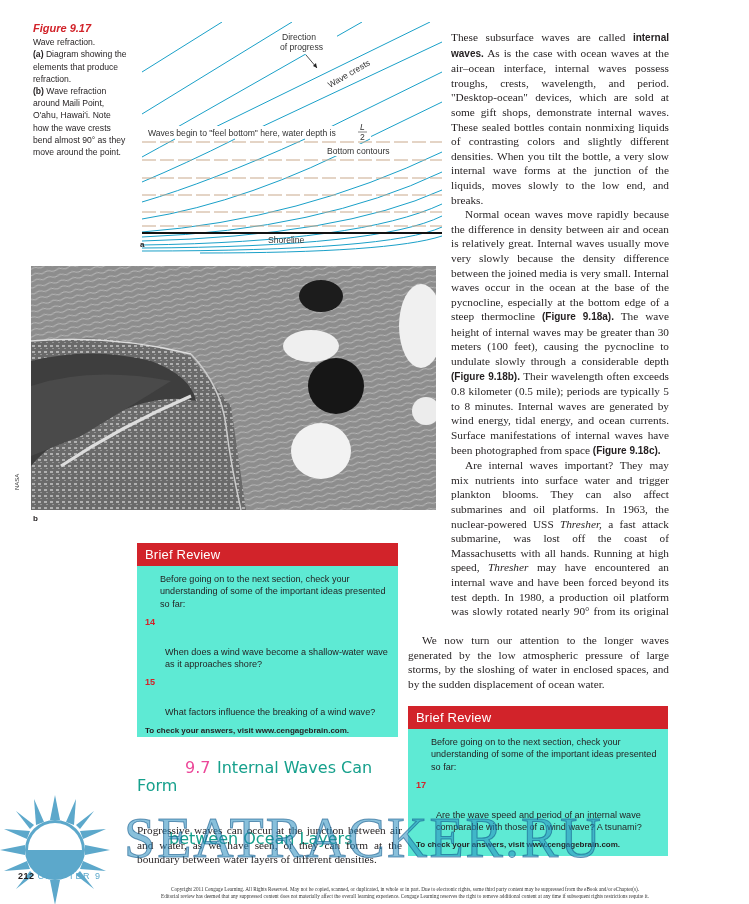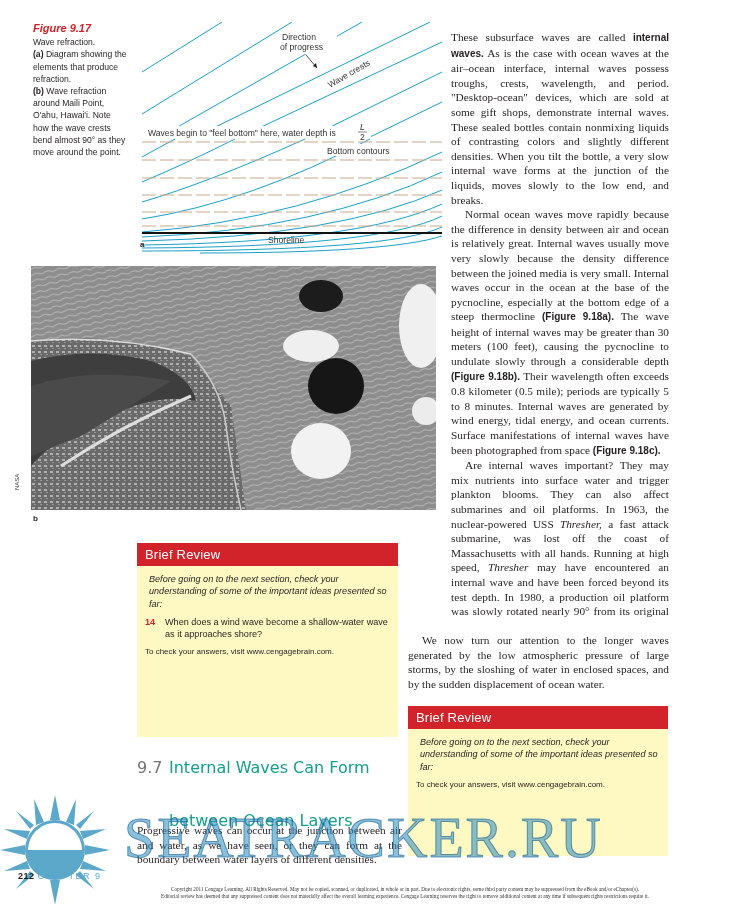--- a/index.html
+++ b/index.html
@@ -20,33 +20,33 @@
   .photo svg { width:100%; height:100%; display:block; }
   .credit { left:14px; top:490px; font-family:"Liberation Sans", sans-serif; font-size:6px; color:#333; transform:rotate(-90deg); transform-origin:left top; }
   
   .body-text { font-family:"Liberation Serif", serif; font-size:11.3px; line-height:14.6px; text-align:justify; color:#231f20; }
   .body-text p { margin:0; }
   .body-text .indent { text-indent:14px; }
   .sans-bold { font-family:"Liberation Sans", sans-serif; font-weight:bold; font-size:10px; }
   .col-right { left:451px; top:30px; width:218px; }
   .wrap-block { left:408px; top:515px; width:261px; }
   
-  .review { font-family:"Liberation Sans", sans-serif; background:#fef9c3; }
+  .review { font-family:"Liberation Sans", sans-serif; background:#5eead4; }
   .review-header { background:#d2232a; color:#fff; font-size:13px; padding:4px 8px 3px; height:16px; line-height:16px; font-weight:normal; letter-spacing:0.2px; }
   .review-body { padding:7px 8px 10px 8px; font-size:9.1px; line-height:12.3px; color:#231f20; }
-  .review-intro { margin:0 0 6px 4px;font-style:italic; }
+  .review-intro { margin:0 0 6px 15px; }
   .review-item { display:flex; margin-bottom:6px;justify-content:center; }
   .review-num { color:#d2232a; font-weight:bold; width:20px; flex:none; }
-  .review-q { flex:1; }
-  .review-foot { font-size:8px; margin-top:4px; }
+  .review-q { flex:1;margin-top:30px; }
+  .review-foot { font-size:8px; margin-top:4px;font-weight:bold; }
   .review-1 { left:137px; top:543px; width:261px; height:194px; }
   .review-2 { left:408px; top:706px; width:260px; height:150px; }
   
   .section-head { left:137px; top:759px; width:265px; font-family:"DejaVu Sans", sans-serif; color:#16a08c; font-size:16px; line-height:18px; }
-  .section-num { display:inline-block; width:32px; color:#737373; }
+  .section-num { display:inline-block; width:32px; color:#ec4899;margin-left:48px; }
   .section-title-line { display:block; padding-left:32px;margin-top:35px; }
   .section-body { left:137px; top:823px; width:265px; }
   
   .sun { left:0px; top:795px; width:110px; height:110px; }
   .page-no { left:18px; top:871px; font-family:"Liberation Sans", sans-serif; font-size:9px; font-weight:bold; color:#231f20; letter-spacing:0.5px; }
   .page-no .chap { color:#5ca8cb; font-weight:normal; letter-spacing:1.5px; }
   .copyright { left:70px; top:886px; width:670px; font-family:"Liberation Serif", serif; font-size:5.2px; line-height:7px; text-align:center; color:#333; }
   .watermark { left:124px; top:806px; font-family:"Liberation Serif", serif; font-weight:normal; font-size:56px; letter-spacing:2px; color:rgba(40,140,190,0.55); -webkit-text-stroke:1px rgba(20,90,140,0.6); white-space:nowrap; }
 </style>
 </head>
@@ -161,28 +161,36 @@
 </div>
 
 <div class="abs review review-1">
   <div class="review-header">Brief Review</div>
   <div class="review-body">
     <p class="review-intro">Before going on to the next section, check your understanding of some of the important ideas presented so far:</p>
     <div class="review-item">
       <span class="review-num">14</span>
       <span class="review-q">When does a wind wave become a shallow-water wave as it approaches shore?</span>
     </div>
+    <div class="review-item">
+      <span class="review-num">15</span>
+      <span class="review-q">What factors influence the breaking of a wind wave?</span>
+    </div>
     <div class="review-foot">To check your answers, visit www.cengagebrain.com.</div>
   </div>
 </div>
 
 <div class="abs review review-2">
   <div class="review-header">Brief Review</div>
   <div class="review-body">
     <p class="review-intro">Before going on to the next section, check your understanding of some of the important ideas presented so far:</p>
+    <div class="review-item">
+      <span class="review-num">17</span>
+      <span class="review-q">Are the wave speed and period of an internal wave comparable with those of a wind wave? A tsunami?</span>
+    </div>
     <div class="review-foot">To check your answers, visit www.cengagebrain.com.</div>
   </div>
 </div>
 
 <div class="abs section-head">
   <span class="section-num">9.7</span><span>Internal Waves Can Form</span>
   <span class="section-title-line">between Ocean Layers</span>
 </div>
 <div class="abs body-text section-body">Progressive waves can occur at the junction between air and water, as we have seen, or they can form at the boundary between water layers of different densities.</div>
 

